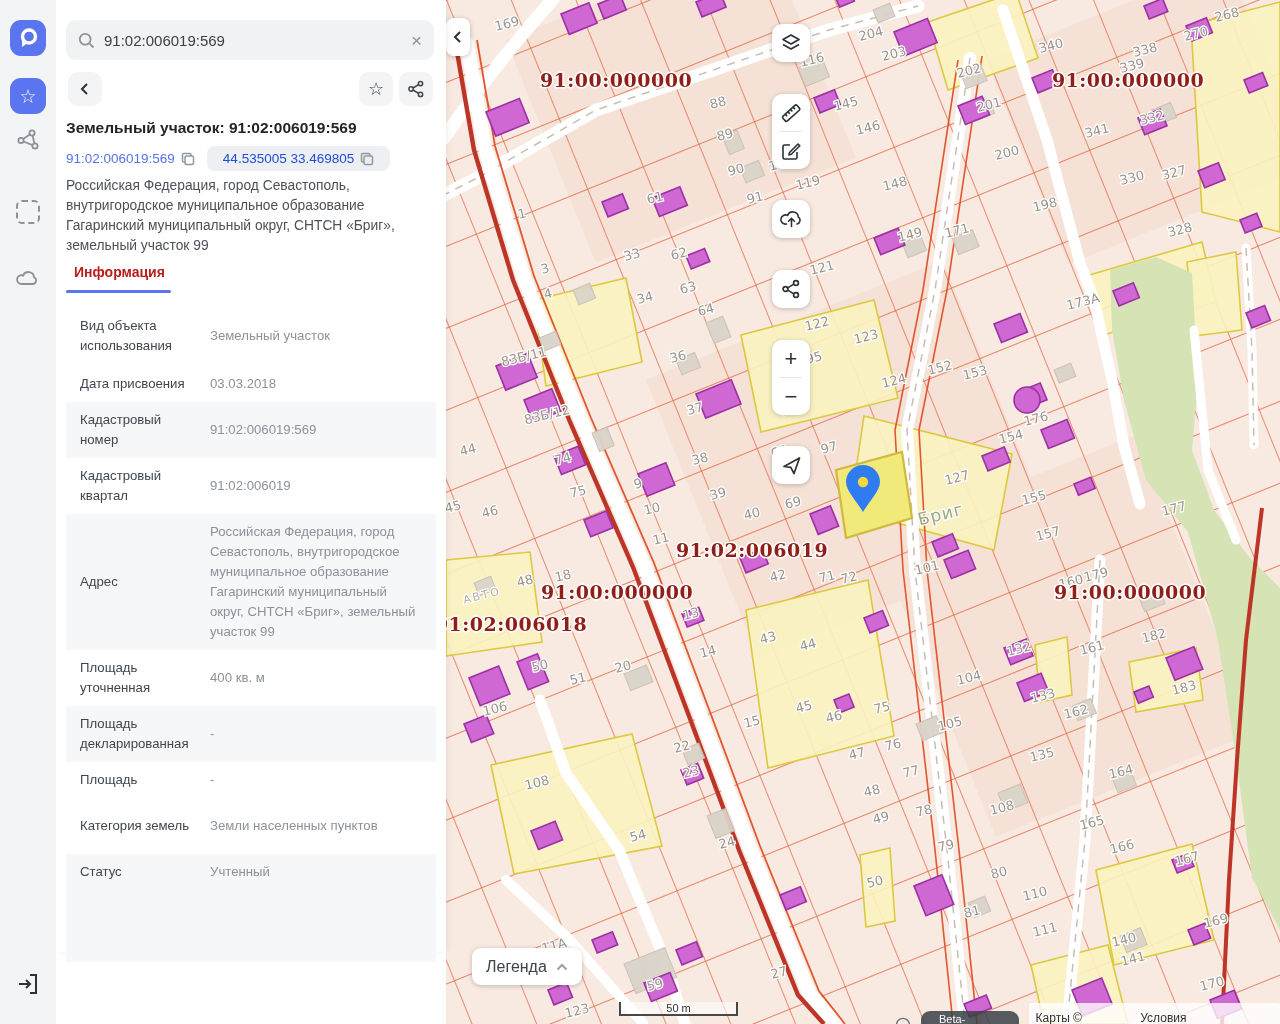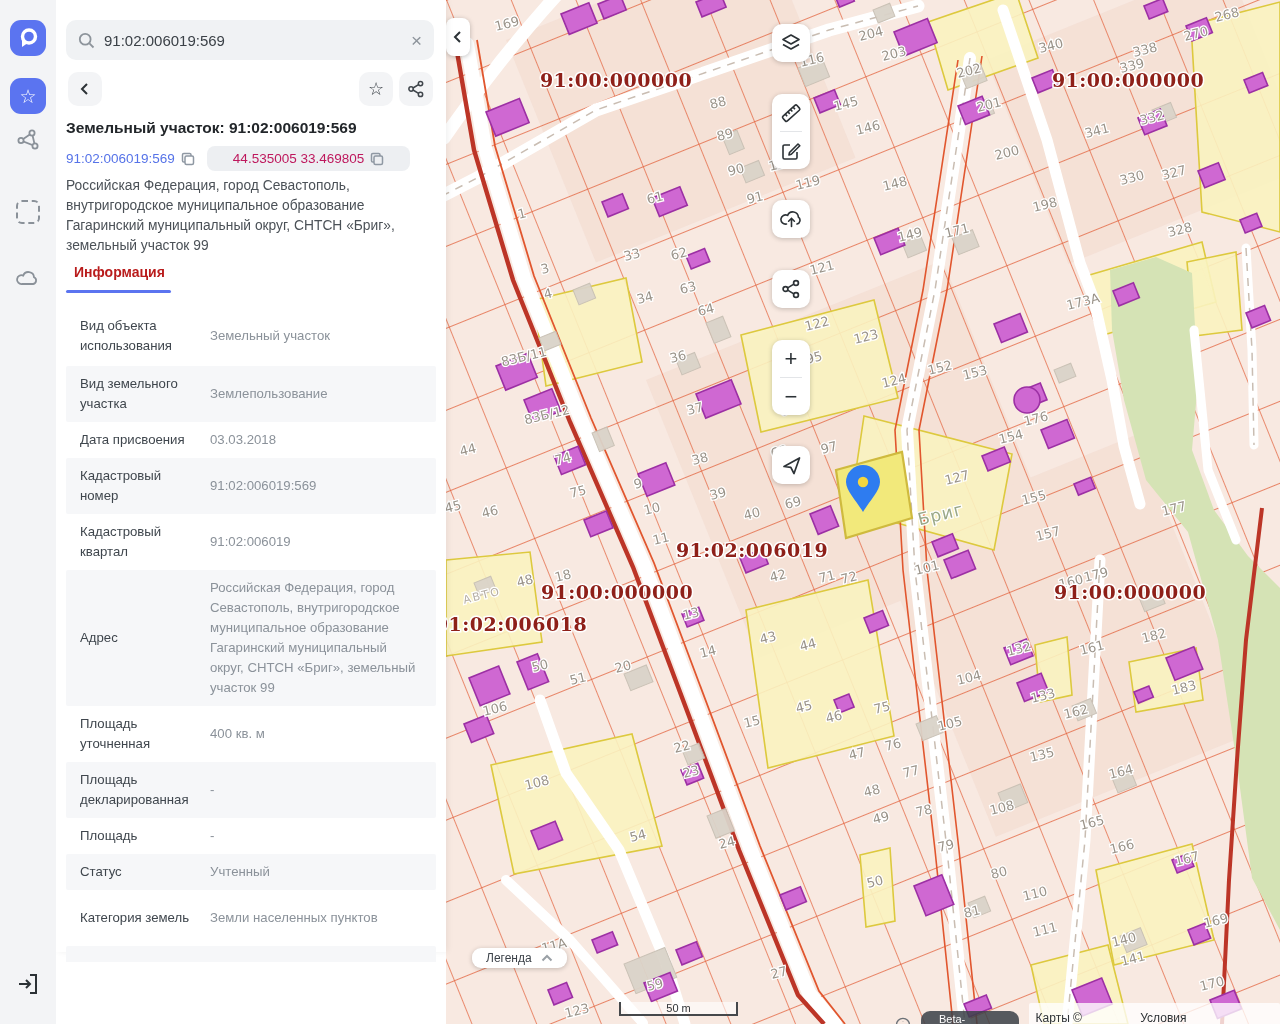--- a/index.html
+++ b/index.html
@@ -17,21 +17,21 @@
   
   .panel { position:absolute; left:56px; top:0; width:390px; height:952px; background:#fff; z-index:20; box-shadow:2px 0 6px rgba(0,0,0,.06); }
   .search { position:absolute; left:10px; top:20px; width:368px; height:40px; background:#f0f2f4; border-radius:10px; display:flex; align-items:center; padding:0 12px; }
   .search input { flex:1; border:none; background:transparent; outline:none; font-size:15px; color:#3b4147; margin-left:9px; font-family:"Liberation Sans",sans-serif; }
   .search .clear { color:#8d949b; font-size:19px; line-height:1; cursor:pointer; }
   .pbtn { position:absolute; top:72px; width:34px; height:34px; background:#f3f4f6; border-radius:10px; display:flex; align-items:center; justify-content:center; color:#3f454b; }
   .pbtn.star { font-size:18px; }
   .ptitle { position:absolute; left:10px; top:119px; width:340px; font-size:15.5px; font-weight:bold; color:#22262a; }
   .chips { position:absolute; left:10px; top:146px; display:flex; align-items:center; gap:12px; }
   .chip-link { display:flex; align-items:center; gap:6px; color:#5673e8; font-size:13.5px; }
-  .chip-grey { display:flex; align-items:center; gap:6px; background:#edeff2; border-radius:8px; padding:5px 26px; color:#be185d; font-size:13.5px; }
+  .chip-grey { display:flex; align-items:center; gap:6px; background:#edeff2; border-radius:8px; padding:5px 16px; color:#1d4ed8; font-size:13.5px; }
   .addr { position:absolute; left:10px; top:176px; width:332px; font-size:13.8px; line-height:20px; color:#4b5157; }
   .tab { position:absolute; left:18px; top:264px; font-size:14px; font-weight:bold; color:#b91c1c; }
   .tab-underline { position:absolute; left:10px; top:290px; width:105px; height:3px; background:#5b74f0; border-radius:2px; }
 
   .tbl { position:absolute; left:0; top:306px; width:390px; height:656px; overflow:hidden; }
   .trow { margin:0 10px; padding:8px 14px; display:grid; grid-template-columns:116px 1fr; column-gap:14px; align-items:center; border-radius:2px; }
   .trow.alt { background:#f6f7f9; }
   .tlabel { font-size:13.2px; line-height:20px; color:#3f464d; }
   .tvalue { font-size:13.2px; line-height:20px; color:#8b929a; }
 
@@ -45,21 +45,21 @@
   .dashc { stroke:#c9bdb2; stroke-width:1.5; fill:none; stroke-dasharray:8 7; }
   .qlbl { font-family:"DejaVu Serif",serif; font-weight:bold; font-size:19px; fill:#8e2019; paint-order:stroke; stroke:#ffffff; stroke-width:3px; text-anchor:middle; letter-spacing:.5px; }
   .plbl { font-family:"DejaVu Sans",sans-serif; font-size:13px; fill:#9a9389; paint-order:stroke; stroke:#ffffff; stroke-width:2.5px; text-anchor:middle; }
 
   .collapse-btn { position:absolute; left:0; top:18px; width:24px; height:38px; background:#fff; border-radius:8px; box-shadow:0 1px 5px rgba(0,0,0,.25); display:flex; align-items:center; justify-content:center; z-index:15; }
   .ctl { position:absolute; left:326px; width:38px; background:#fff; border-radius:10px; box-shadow:0 1px 5px rgba(0,0,0,.22); display:flex; flex-direction:column; align-items:center; z-index:15; }
   .ctl .half { width:38px; height:37px; display:flex; align-items:center; justify-content:center; }
   .ctl .divline { width:22px; height:1px; background:#e3e5e8; }
   .zchar { font-size:22px; color:#2c3236; font-weight:400; line-height:1; }
 
-  .legend-btn { position:absolute; left:26px; top:948px; height:20px; background:#fff; border-radius:9px; box-shadow:0 1px 5px rgba(0,0,0,.22); display:flex; align-items:center; padding:0 14px; gap:9px; z-index:15; font-size:12px; color:#3d434a; }
+  .legend-btn { position:absolute; left:26px; top:948px; height:37px; background:#fff; border-radius:9px; box-shadow:0 1px 5px rgba(0,0,0,.22); display:flex; align-items:center; padding:0 14px; gap:9px; z-index:15; font-size:16px; color:#3d434a; }
   .scalebar { position:absolute; left:173px; top:1002px; width:119px; height:14px; border-left:2px solid #45484b; border-right:2px solid #45484b; border-bottom:2px solid #45484b; background:rgba(255,255,255,.6); font-size:11px; color:#2f3337; text-align:center; line-height:12px; z-index:15; }
   .attr { position:absolute; top:1003px; display:flex; align-items:center; gap:10px; z-index:15; left:449px; }
   .beta-pill { background:rgba(58,64,70,.85); color:#fff; font-size:11px; border-radius:9px; padding:2px 18px; }
   .attr-strip { background:rgba(255,255,255,.78); border-radius:2px; padding:8px 7px; display:flex; gap:15px; font-size:12px; color:#2f3337; }
 </style>
 </head>
 <body>
 
 <div id="app">
 
@@ -146,24 +146,20 @@
     <div class="addr">Российская Федерация, город Севастополь, внутригородское муниципальное образование Гагаринский муниципальный округ, СНТСН «Бриг», земельный участок 99</div>
 
     <div class="tab">Информация</div>
     <div class="tab-underline"></div>
 
     <div class="tbl">
         <div class="trow" style="min-height: 60px;">
           <div class="tlabel">Вид объекта использования</div>
           <div class="tvalue">Земельный участок</div>
         </div>
-        <div class="trow alt" style="min-height: 56px;">
-          <div class="tlabel">Вид земельного участка</div>
-          <div class="tvalue">Землепользование</div>
-        </div>
         <div class="trow" style="min-height: 36px;">
           <div class="tlabel">Дата присвоения</div>
           <div class="tvalue">03.03.2018</div>
         </div>
         <div class="trow alt" style="min-height: 56px;">
           <div class="tlabel">Кадастровый номер</div>
           <div class="tvalue">91:02:006019:569</div>
         </div>
         <div class="trow" style="min-height: 56px;">
           <div class="tlabel">Кадастровый квартал</div>
@@ -178,27 +174,27 @@
           <div class="tvalue">400 кв. м</div>
         </div>
         <div class="trow alt" style="min-height: 56px;">
           <div class="tlabel">Площадь декларированная</div>
           <div class="tvalue">-</div>
         </div>
         <div class="trow" style="min-height: 36px;">
           <div class="tlabel">Площадь</div>
           <div class="tvalue">-</div>
         </div>
+        <div class="trow" style="min-height: 56px;">
+          <div class="tlabel">Категория земель</div>
+          <div class="tvalue">Земли населенных пунктов</div>
+        </div>
         <div class="trow alt" style="min-height: 36px;">
           <div class="tlabel">Статус</div>
           <div class="tvalue">Учтенный</div>
-        </div>
-        <div class="trow" style="min-height: 56px;">
-          <div class="tlabel">Категория земель</div>
-          <div class="tvalue">Земли населенных пунктов</div>
         </div>
         <div class="trow alt" style="min-height: 72px;">
           <div class="tvalue"></div>
         </div>
       </div>
   </section>
 
   <div class="map">
     <svg class="base" width="834" height="1024" viewBox="0 0 834 1024">
       <defs>

